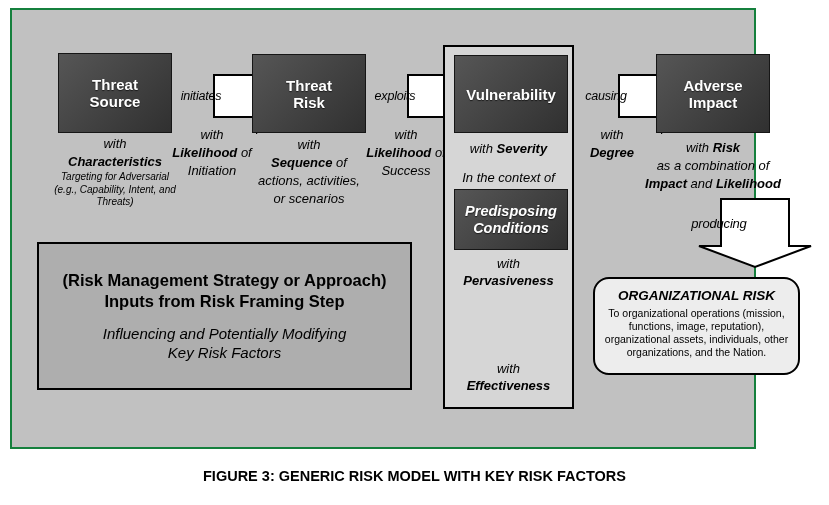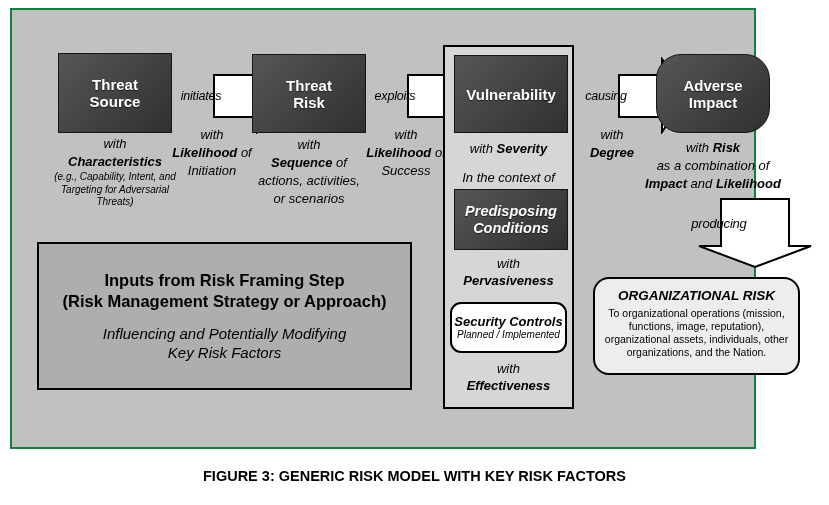--- a/index.html
+++ b/index.html
@@ -76,22 +76,22 @@
 
 <div class="page">
   <div class="panel">
 
     <div class="dark-box" style="left:46px; top:43px; width:114px; height:80px;">
       <span class="wrap2">Threat Source</span>
     </div>
     <div class="sub" style="left:18px; top:125px; width:170px;">
       <div>with</div>
       <div><b>Characteristics</b></div>
+      <div class="note">Targeting for Adversarial</div>
       <div class="note">(e.g., Capability, Intent, and</div>
-      <div class="note">Targeting for Adversarial</div>
       <div class="note">Threats)</div>
     </div>
 
     <div class="arrow" style="left:165px; top:47px; width:71px; height:77px;">
       <svg width="71" height="77" viewBox="0 0 71 77">
         <polygon points="1,18 44,18 44,2 69,38.5 44,75 44,60 1,60" fill="#ffffff" stroke="#000000" stroke-width="2"></polygon>
       </svg>
       <span class="arrow-label" style="left:0; top:32px; width:48px;">initiates</span>
     </div>
     <div class="sub" style="left:140px; top:116px; width:120px;">
@@ -130,42 +130,38 @@
         <span>with </span><b>Severity</b>
       </div>
       <div class="vc-text" style="top:122px;">In the context of</div>
       <div class="dark-box italic" style="left:9px; top:142px; width:114px; height:61px; font-size:14.5px; line-height:17px;">
         <span class="wrap2" style="max-width:110px;">Predisposing Conditions</span>
       </div>
       <div class="vc-text" style="top:208px;">
         <div>with</div>
         <div><b>Pervasiveness</b></div>
       </div>
-      <div class="security-box">
-        <div class="security-title">Security Controls</div>
-        <div class="security-sub">Planned / Implemented</div>
-      </div>
       <div class="vc-text" style="top:313px;">
         <div>with</div>
         <div><b>Effectiveness</b></div>
       </div>
     </div>
 
     <div class="arrow" style="left:570px; top:47px; width:71px; height:77px;">
       <svg width="71" height="77" viewBox="0 0 71 77">
         <polygon points="1,18 44,18 44,2 69,38.5 44,75 44,60 1,60" fill="#ffffff" stroke="#000000" stroke-width="2"></polygon>
       </svg>
       <span class="arrow-label" style="left:0; top:32px; width:48px;">causing</span>
     </div>
     <div class="sub" style="left:540px; top:116px; width:120px;">
       <div>with</div>
       <div><b>Degree</b></div>
     </div>
 
-    <div class="dark-box" style="left:644px; top:44px; width:114px; height:79px;border-radius:25px;">
+    <div class="dark-box" style="left:644px; top:44px; width:114px; height:79px;">
       <span class="wrap2">Adverse Impact</span>
     </div>
     <div class="sub" style="left:616px; top:129px; width:170px;">
       <div><span>with </span><b>Risk</b></div>
       <div>as a combination of</div>
       <div><b>Impact</b><span> and </span><b>Likelihood</b></div>
     </div>
 
     <div class="arrow" style="left:650px; top:188px; width:115px; height:71px;">
       <svg width="115" height="71" viewBox="0 0 115 71">
@@ -173,21 +169,21 @@
       </svg>
       <span class="arrow-label" style="left:23px; top:18px; width:68px; font-size:13px;">producing</span>
     </div>
 
     <div class="org-risk">
       <div class="org-risk-title">ORGANIZATIONAL RISK</div>
       <div class="org-risk-body">To organizational operations (mission, functions, image, reputation), organizational assets, individuals, other organizations, and the Nation.</div>
     </div>
 
     <div class="inputs-box">
+      <div class="inputs-title">(Risk Management Strategy or Approach)</div>
       <div class="inputs-title">Inputs from Risk Framing Step</div>
-      <div class="inputs-title">(Risk Management Strategy or Approach)</div>
       <div class="inputs-italic" style="padding:0 60px;">Influencing and Potentially Modifying Key Risk Factors</div>
     </div>
 
   </div>
 
   <div class="caption">FIGURE 3: GENERIC RISK MODEL WITH KEY RISK FACTORS</div>
 </div>
 
 </body></html>

